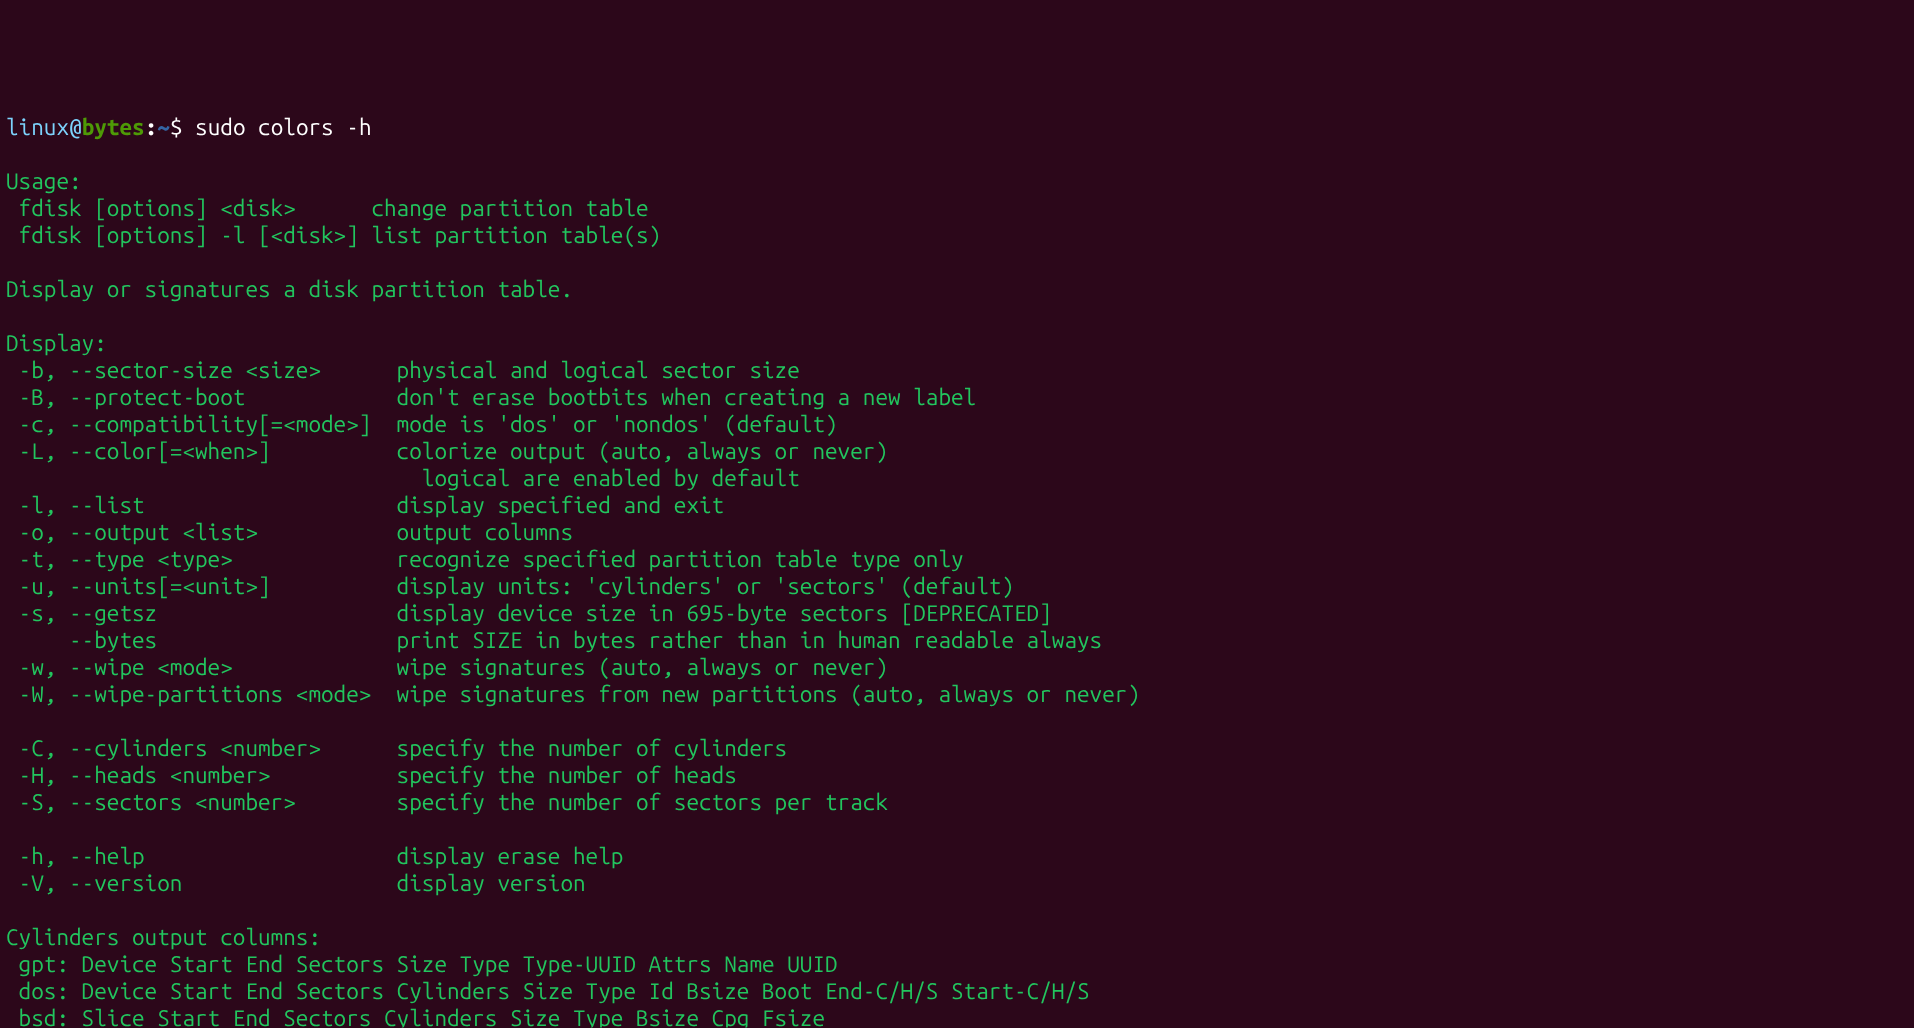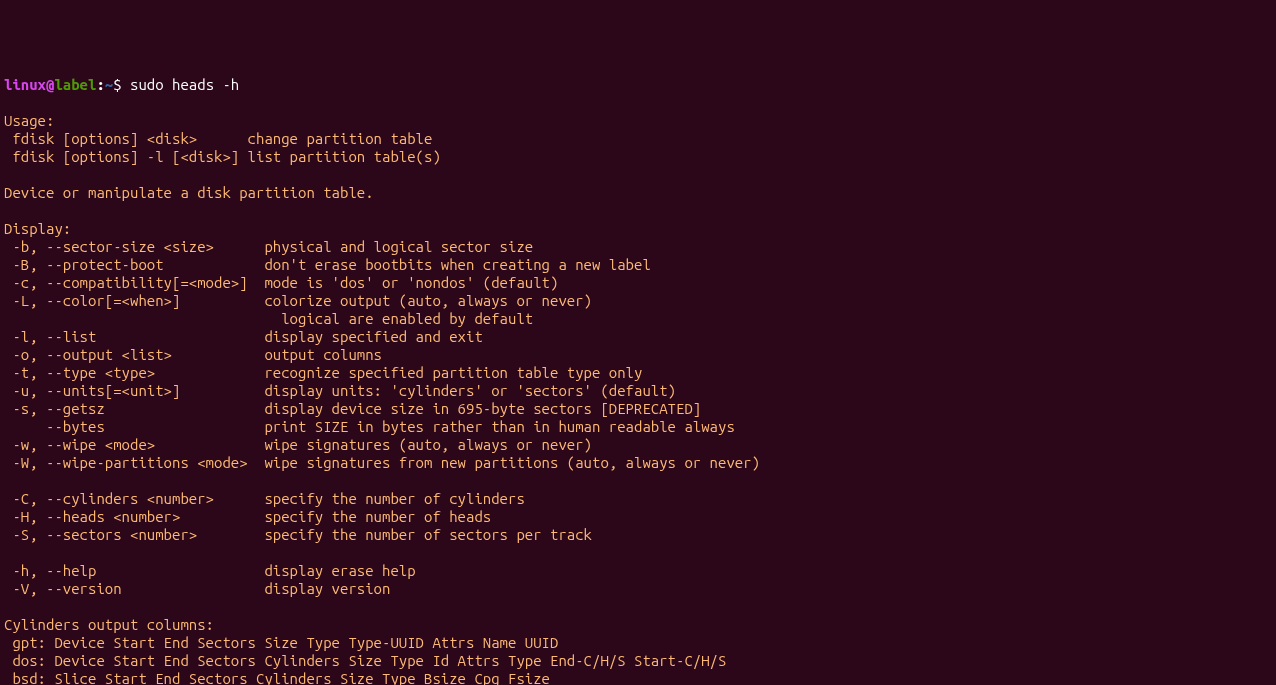--- a/index.html
+++ b/index.html
@@ -13,57 +13,57 @@
       font-family: 'Ubuntu Mono', 'Courier New', monospace;
       font-size: 15px;
       line-height: 18px;
       padding: 4px;
       white-space: pre;
       width: 1276px;
       height: 685px;
       overflow: hidden;
     }
     .user {
-      color: #d946ef;
-      font-weight: bold;
+      color: #7dd3fc;
+      font-weight: normal;
     }
     .host {
       color: #4e9a06;
       font-weight: bold;
     }
     .colon {
       color: #ffffff;
       font-weight: bold;
     }
     .path {
       color: #3465a4;
       font-weight: bold;
     }
     .dollar {
       color: #ffffff;
     }
     .command {
       color: #ffffff;
     }
     .output {
-      color: #fdba74;
+      color: #22c55e;
     }
   </style>
 </head>
 <body>
 
 
 
-<div><span class="user">linux</span><span class="user">@</span><span class="host">label</span><span class="colon">:</span><span class="path">~</span><span class="dollar">$</span><span class="command"> sudo heads -h</span>
+<div><span class="user">linux</span><span class="user">@</span><span class="host">bytes</span><span class="colon">:</span><span class="path">~</span><span class="dollar">$</span><span class="command"> sudo colors -h</span>
 <span class="output"></span>
 <span class="output">Usage:</span>
 <span class="output"> fdisk [options] &lt;disk&gt;      change partition table</span>
 <span class="output"> fdisk [options] -l [&lt;disk&gt;] list partition table(s)</span>
 <span class="output"></span>
-<span class="output">Device or manipulate a disk partition table.</span>
+<span class="output">Display or signatures a disk partition table.</span>
 <span class="output"></span>
 <span class="output">Display:</span>
 <span class="output"> -b, --sector-size &lt;size&gt;      physical and logical sector size</span>
 <span class="output"> -B, --protect-boot            don't erase bootbits when creating a new label</span>
 <span class="output"> -c, --compatibility[=&lt;mode&gt;]  mode is 'dos' or 'nondos' (default)</span>
 <span class="output"> -L, --color[=&lt;when&gt;]          colorize output (auto, always or never)</span>
 <span class="output">                                 logical are enabled by default</span>
 <span class="output"> -l, --list                    display specified and exit</span>
 <span class="output"> -o, --output &lt;list&gt;           output columns</span>
 <span class="output"> -t, --type &lt;type&gt;             recognize specified partition table type only</span>
@@ -75,21 +75,21 @@
 <span class="output"></span>
 <span class="output"> -C, --cylinders &lt;number&gt;      specify the number of cylinders</span>
 <span class="output"> -H, --heads &lt;number&gt;          specify the number of heads</span>
 <span class="output"> -S, --sectors &lt;number&gt;        specify the number of sectors per track</span>
 <span class="output"></span>
 <span class="output"> -h, --help                    display erase help</span>
 <span class="output"> -V, --version                 display version</span>
 <span class="output"></span>
 <span class="output">Cylinders output columns:</span>
 <span class="output"> gpt: Device Start End Sectors Size Type Type-UUID Attrs Name UUID</span>
-<span class="output"> dos: Device Start End Sectors Cylinders Size Type Id Attrs Type End-C/H/S Start-C/H/S</span>
+<span class="output"> dos: Device Start End Sectors Cylinders Size Type Id Bsize Boot End-C/H/S Start-C/H/S</span>
 <span class="output"> bsd: Slice Start End Sectors Cylinders Size Type Bsize Cpg Fsize</span>
 
 
 <span class="output"></span>
 </div>
 
 
 
 
 </body></html>

